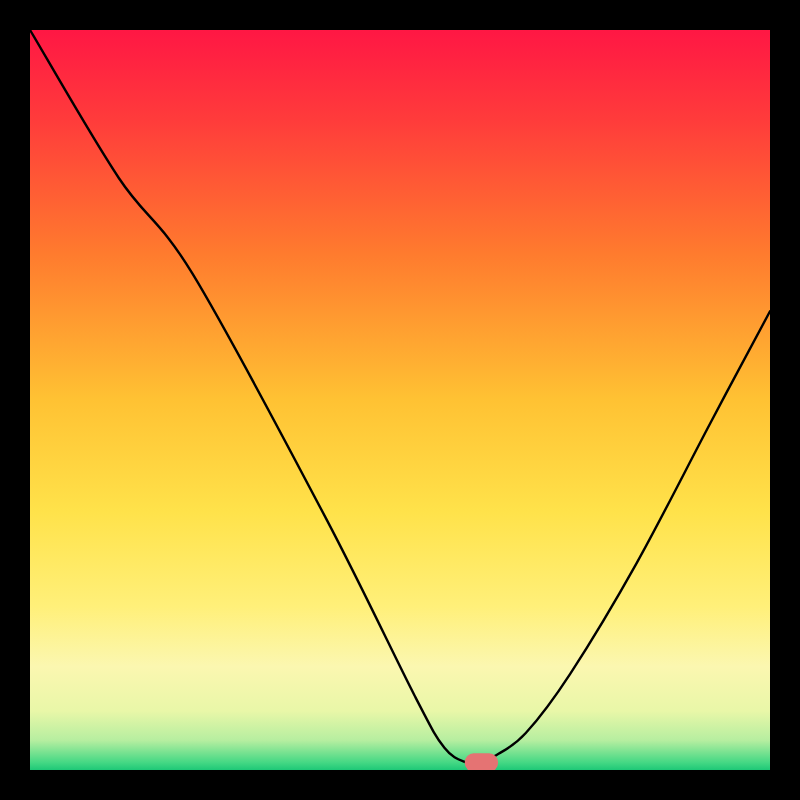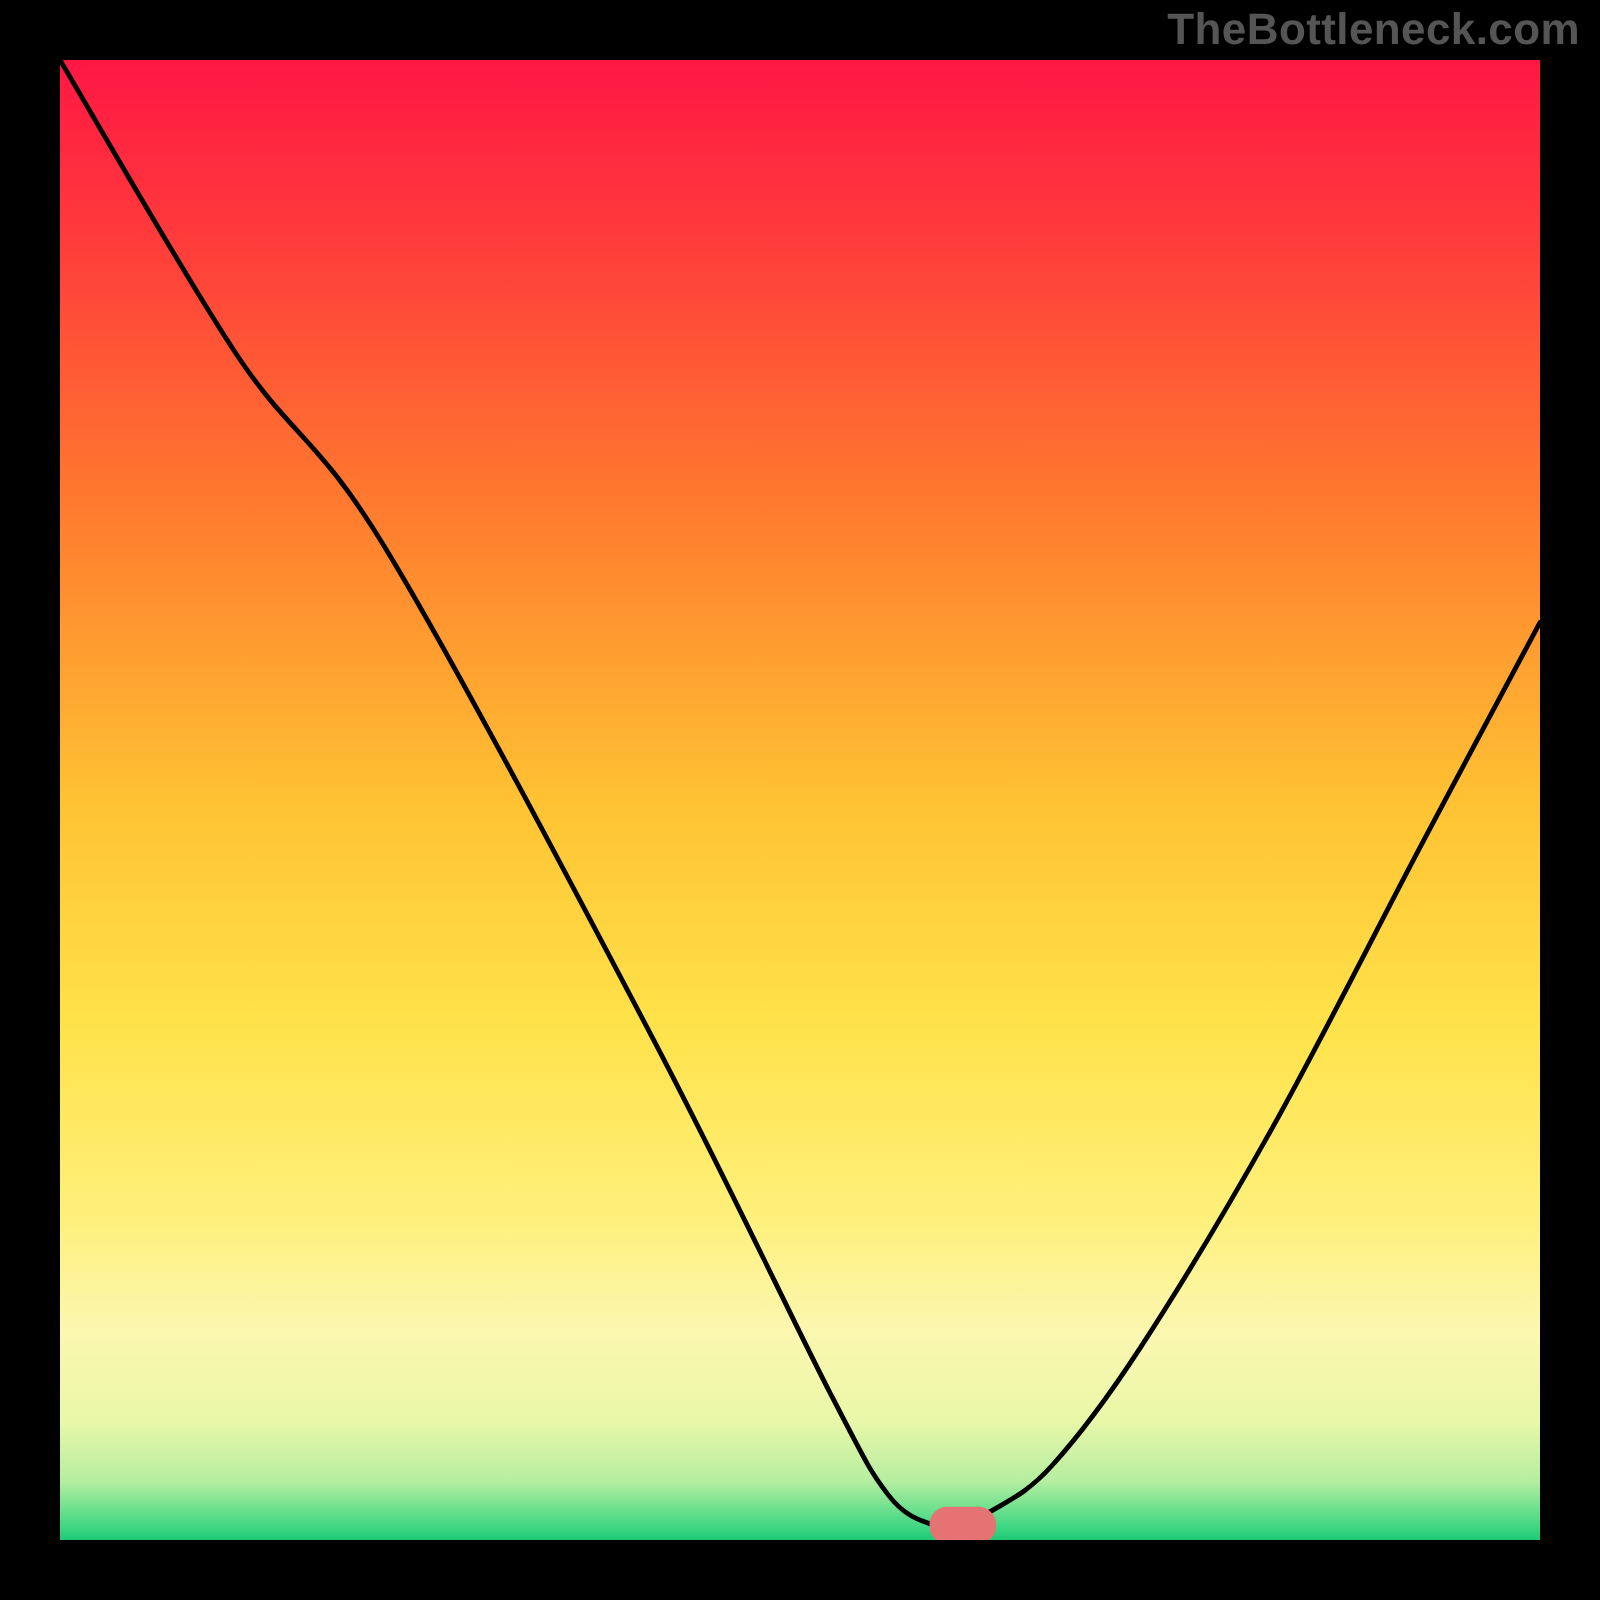--- a/index.html
+++ b/index.html
@@ -34,21 +34,20 @@
     top: 30px;
     width: 740px;
     height: 740px;
   }
   svg { display: block; }
 </style>
 </head>
 <body>
 
 <div class="frame">
-  <div class="watermark">TheBottleneck.com</div>
 
   <div class="plot-wrap">
     <svg id="chart-svg" width="740" height="740" viewBox="0 0 740 740">
       <defs>
         <linearGradient id="bg-grad" x1="0" y1="0" x2="0" y2="1">
             <stop offset="0%" stop-color="#ff1744"></stop>
             <stop offset="12%" stop-color="#ff3b3b"></stop>
             <stop offset="30%" stop-color="#ff7a2e"></stop>
             <stop offset="50%" stop-color="#ffc233"></stop>
             <stop offset="65%" stop-color="#ffe24a"></stop>

